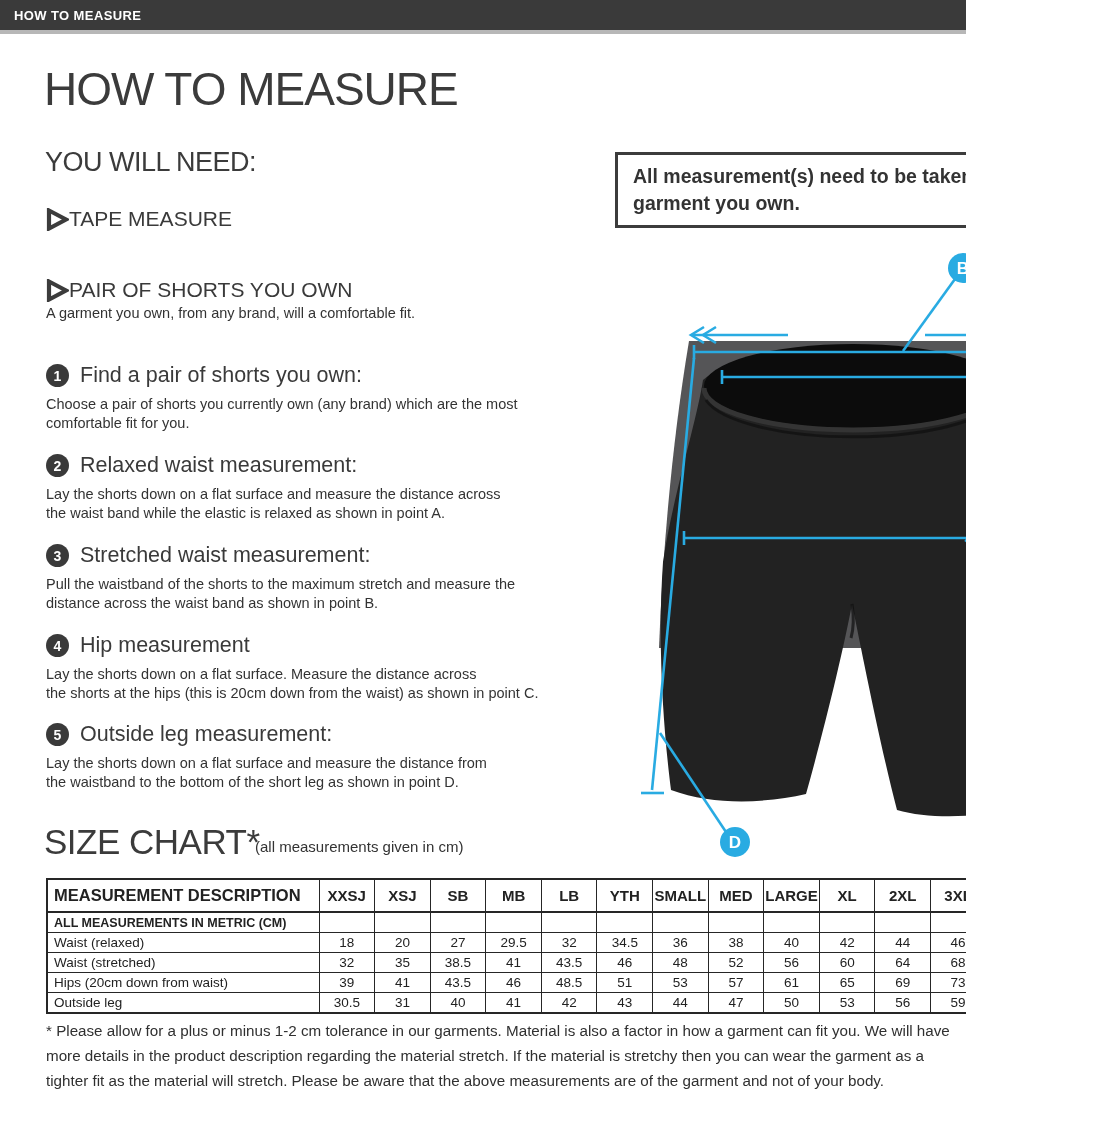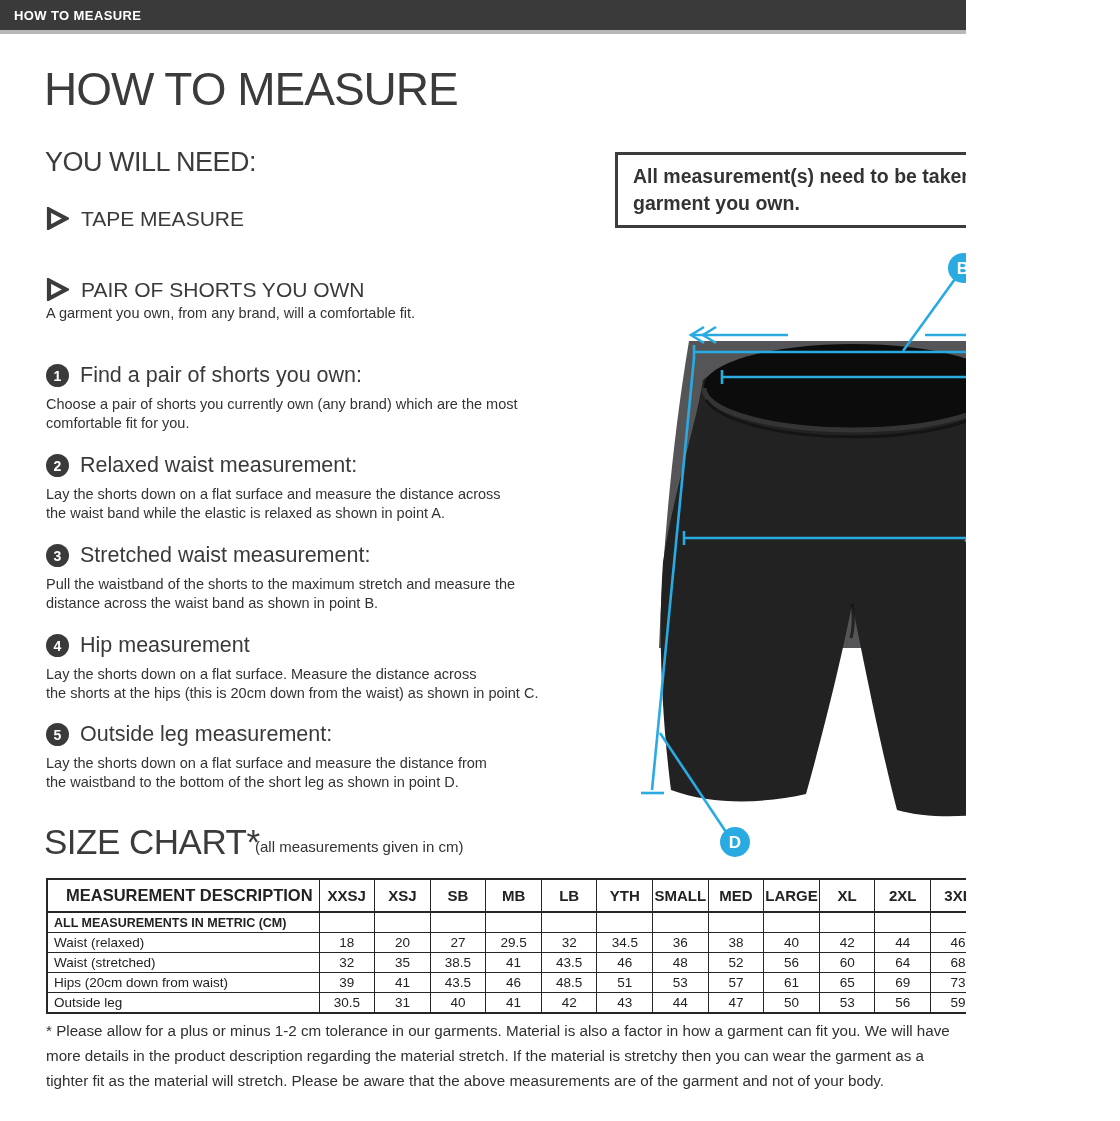--- a/index.html
+++ b/index.html
@@ -18,21 +18,21 @@
   .topbar-brand { display:flex; flex-direction:column; align-items:center; margin-right:16px; }
   .topbar-brand svg { display:block; }
   .topbar-brand-name { color:#fff; font-size:6.5px; font-weight:bold; letter-spacing:1.3px; margin-top:1px; }
   .topbar-strip { position:absolute; left:0; top:30px; width:1120px; height:4px; background:#b7b7b7; }
 
   
   .page-title { position:absolute; left:44px; top:66px; font-size:46px; letter-spacing:-1px; color:#3b3b3b; line-height:1; }
   .section-heading { position:absolute; left:45px; top:147px; font-size:27px; letter-spacing:-.5px; color:#3b3b3b; }
 
   .need-item { position:absolute; left:46px; width:540px; }
-  .need-head { display:flex; gap:12px; }
+  .need-head { display:flex; align-items:center; }
   .need-label { font-size:21px; color:#3a3a3a; }
   .need-desc { font-size:14.5px; color:#333; margin-top:3px; }
 
   .step { position:absolute; left:46px; width:540px; }
   .step-head { display:flex; align-items:center; gap:11px; }
   .step-num {
     width:23px; height:23px; border-radius:50%; background:#3a3a3a; color:#fff;
     font-size:14px; font-weight:bold; display:flex; align-items:center; justify-content:center; flex:none;
   }
   .step-title { font-size:21.5px; color:#3a3a3a; }
@@ -49,21 +49,21 @@
   }
 
   
   .figure { position:absolute; left:628px; top:248px; width:482px; height:625px; }
 
   
   .size-table-wrap { position:absolute; left:46px; top:878px; }
   table.size-table { border-collapse:collapse; table-layout:fixed; width:939px; border:2px solid #262626; }
   table.size-table th, table.size-table td { border:1px solid #262626; overflow:hidden; white-space:nowrap; }
   table.size-table thead th { height:29px; font-size:15px; font-weight:bold; color:#222; border-bottom:2px solid #262626; }
-  table.size-table thead th.desc { font-size:16.5px; text-align:left; padding-left:18px; }
+  table.size-table thead th.desc { font-size:16.5px; text-align:left; padding-left:6px; }
   table.size-table td { height:17px; font-size:13.5px; color:#222; text-align:center; }
   table.size-table td.desc { text-align:left; padding-left:6px; }
   table.size-table tr.metric td { font-weight:bold; font-size:12.5px; }
 
   
   .footnote {
     position:absolute; left:46px; top:1018px; width:1050px;
     font-size:15.2px; line-height:25px; color:#303030; white-space:pre-line;
   }
 </style>

